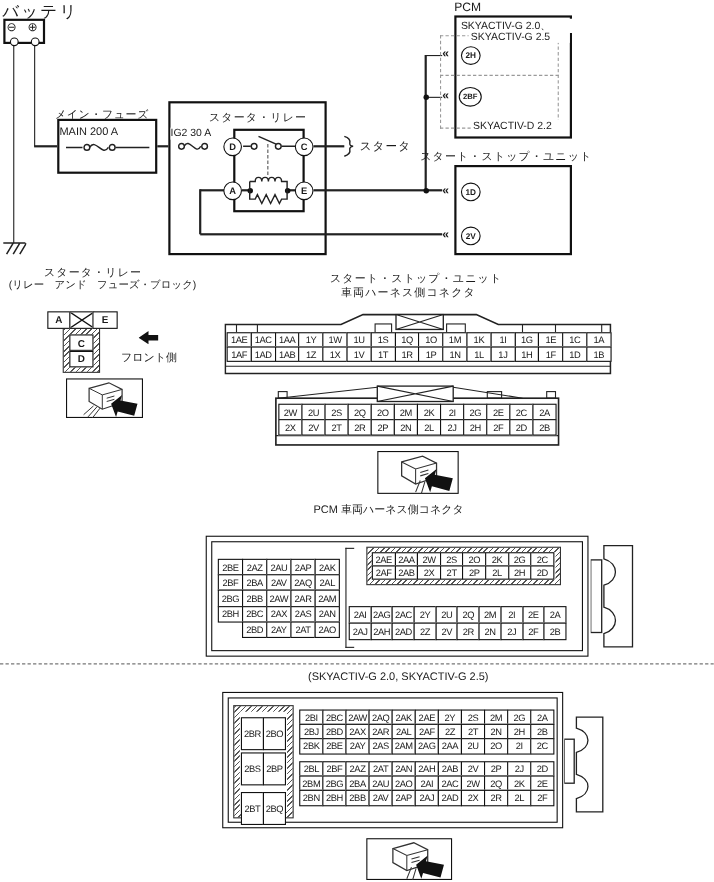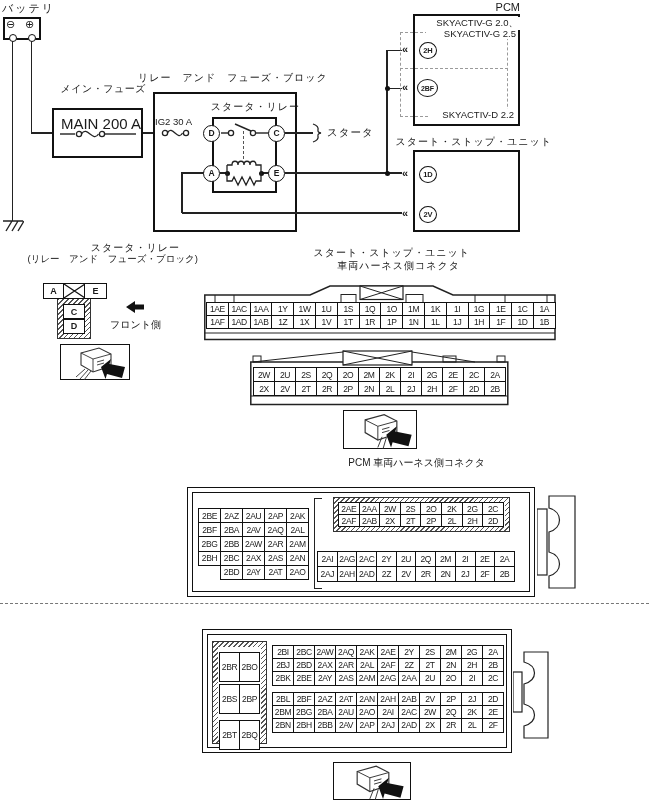--- a/index.html
+++ b/index.html
@@ -1,20 +1,20 @@
 <!DOCTYPE html>
 <html><head>
 <meta charset="utf-8">
 <style>
   html,body{margin:0;padding:0;background:#fff;}
   #canvas{position:relative;width:649px;height:802px;background:#fff;overflow:hidden;
           font-family:"Liberation Sans","DejaVu Sans",sans-serif;color:#1a1a1a;}
   .abs{position:absolute;}
   .lbl{position:absolute;white-space:nowrap;font-size:10px;color:#1a1a1a;}
-  .ctr{text-align:right;}
+  .ctr{text-align:left;}
   .box{position:absolute;border:2px solid #111;background:#fff;box-sizing:border-box;}
   .hwire{position:absolute;height:1.6px;background:#222;}
   .vwire{position:absolute;width:1.6px;background:#222;}
   .dot{position:absolute;width:5px;height:5px;background:#111;border-radius:50%;}
   .term{position:absolute;border:1.6px solid #111;border-radius:50%;background:#fff;
         display:flex;align-items:center;justify-content:center;font-size:8.5px;font-weight:bold;
         box-sizing:border-box;z-index:5;}
   .chev{position:absolute;font-size:11px;font-weight:bold;letter-spacing:-1.5px;z-index:4;background:#fff;line-height:1;}
   .dashedrect{position:absolute;border:1.5px dashed #9a9a9a;box-sizing:border-box;}
   .dashline{position:absolute;border-top:1.5px dashed #9a9a9a;}
@@ -41,49 +41,48 @@
   .thinbox{position:absolute;border:1.5px solid #111;box-sizing:border-box;background:#fff;}
   .innerbox{position:absolute;border:1px solid #111;box-sizing:border-box;background:#fff;}
   .illus{position:absolute;border:1.2px solid #111;background:#fff;box-sizing:border-box;}
   svg{display:block;}
 </style>
 </head>
 <body>
 
 <div id="canvas">
 
-  <div class="lbl" style="left:2px;top:1px;font-size:11px;letter-spacing:2px;">バッテリ</div>
+  <div class="lbl" style="left:2px;top:1px;font-size:15px;letter-spacing:2px;">バッテリ</div>
   <div class="box" style="left:3px;top:17px;width:38px;height:23px;"></div>
   <div class="lbl" style="left:6px;top:18px;font-size:11px;">⊖</div>
   <div class="lbl" style="left:25px;top:18px;font-size:11px;">⊕</div>
   <div class="abs" style="left:9px;top:34px;width:6px;height:6px;border:1.3px solid #111;border-radius:50%;background:#fff;z-index:3;"></div>
   <div class="abs" style="left:28px;top:34px;width:6px;height:6px;border:1.3px solid #111;border-radius:50%;background:#fff;z-index:3;"></div>
 
   <div class="vwire" style="left:11.5px;top:40px;height:181px;"></div>
   <div class="vwire" style="left:30.5px;top:40px;height:93px;"></div>
   <div class="hwire" style="left:31px;top:132px;width:21px;"></div>
 
   <svg class="abs" style="left:2px;top:219px;" width="22" height="14" viewBox="0 0 22 14">
     <path d="M1,2 H21 M4,12 L10,2 M10,12 L16,2 M16,12 L22,2" stroke="#222" stroke-width="1.4" fill="none"></path>
   </svg>
 
-  <div class="lbl ctr" style="left:50px;top:82px;width:96px;letter-spacing:0.5px;font-family:Liberation Mono, monospace;">メイン・フューズ</div>
+  <div class="lbl ctr" style="left:50px;top:97px;width:96px;letter-spacing:0.5px;font-family:Liberation Mono, monospace;">メイン・フューズ</div>
   <div class="box" style="left:52px;top:108px;width:91px;height:50px;"></div>
-  <div class="lbl ctr" style="left:54px;top:115px;width:87px;font-size:15px;">MAIN 200 A</div>
+  <div class="lbl ctr" style="left:54px;top:115px;width:87px;font-size:10px;">MAIN 200 A</div>
   <svg class="abs" style="left:60px;top:128px;" width="76" height="12" viewBox="0 0 76 12">
     <path d="M0,6 H15" stroke="#222" stroke-width="1.4"></path>
     <circle cx="19" cy="6" r="2.6" fill="#fff" stroke="#222" stroke-width="1.3"></circle>
     <path d="M21.5,6 C27,-3 33,15 38.5,6" fill="none" stroke="#222" stroke-width="1.3"></path>
     <circle cx="42" cy="6" r="2.6" fill="#fff" stroke="#222" stroke-width="1.3"></circle>
     <path d="M45,6 H76" stroke="#222" stroke-width="1.4"></path>
   </svg>
 
   <div class="hwire" style="left:143px;top:132px;width:62px;"></div>
 
-  <div class="lbl ctr" style="left:138px;top:71px;width:180px;letter-spacing:1px;">リレー　アンド　フューズ・ブロック</div>
   <div class="box" style="left:153px;top:92px;width:144px;height:140px;"></div>
   <div class="lbl" style="left:155px;top:116px;font-size:9.5px;background:#fff;z-index:3;">IG2 30 A</div>
   <svg class="abs" style="left:153px;top:127px;z-index:3;" width="52" height="12" viewBox="0 0 52 12">
     <circle cx="12" cy="6" r="2.6" fill="#fff" stroke="#222" stroke-width="1.3"></circle>
     <path d="M14.5,6 C19,-3 25,15 29.5,6" fill="none" stroke="#222" stroke-width="1.3"></path>
     <circle cx="33" cy="6" r="2.6" fill="#fff" stroke="#222" stroke-width="1.3"></circle>
   </svg>
 
   <div class="lbl ctr" style="left:190px;top:100px;width:110px;letter-spacing:1px;">スタータ・リレー</div>
   <div class="box" style="left:212px;top:117px;width:65px;height:76px;"></div>
@@ -400,20 +399,21 @@
       </div>
     </div>
 
   <svg class="abs" style="left:537px;top:490px;" width="42" height="102" viewBox="0 0 42 102">
     <rect x="0" y="19" width="10" height="66" fill="none" stroke="#222" stroke-width="1.2"></rect>
     <path d="M12,6 H38 V98 H12 V86 C26,82 26,66 12,62 V42 C26,38 26,22 12,18 Z" fill="none" stroke="#222" stroke-width="1.2"></path>
   </svg>
 
   <div class="abs" style="left:0px;top:603px;width:649px;border-top:1.5px dashed #777;"></div>
 
+  <div class="lbl ctr" style="left:280px;top:610px;width:200px;">(SKYACTIV-G 2.0, SKYACTIV-G 2.5)</div>
 
   <div class="thinbox" style="left:202px;top:629px;width:310px;height:124px;"></div>
   <div class="innerbox" style="left:207px;top:634px;width:300px;height:114px;"></div>
 
   <div class="hatch" style="left:212px;top:641px;width:55px;height:103px;"></div>
   <div class="hatchinner" style="left:218px;top:647px;width:43px;height:91px;"></div>
   <div class="grid ggl" style="left:219px;top:652px;">
       <div class="grow">
         <div class="gcell">2BR</div>
         <div class="gcell">2BO</div>

